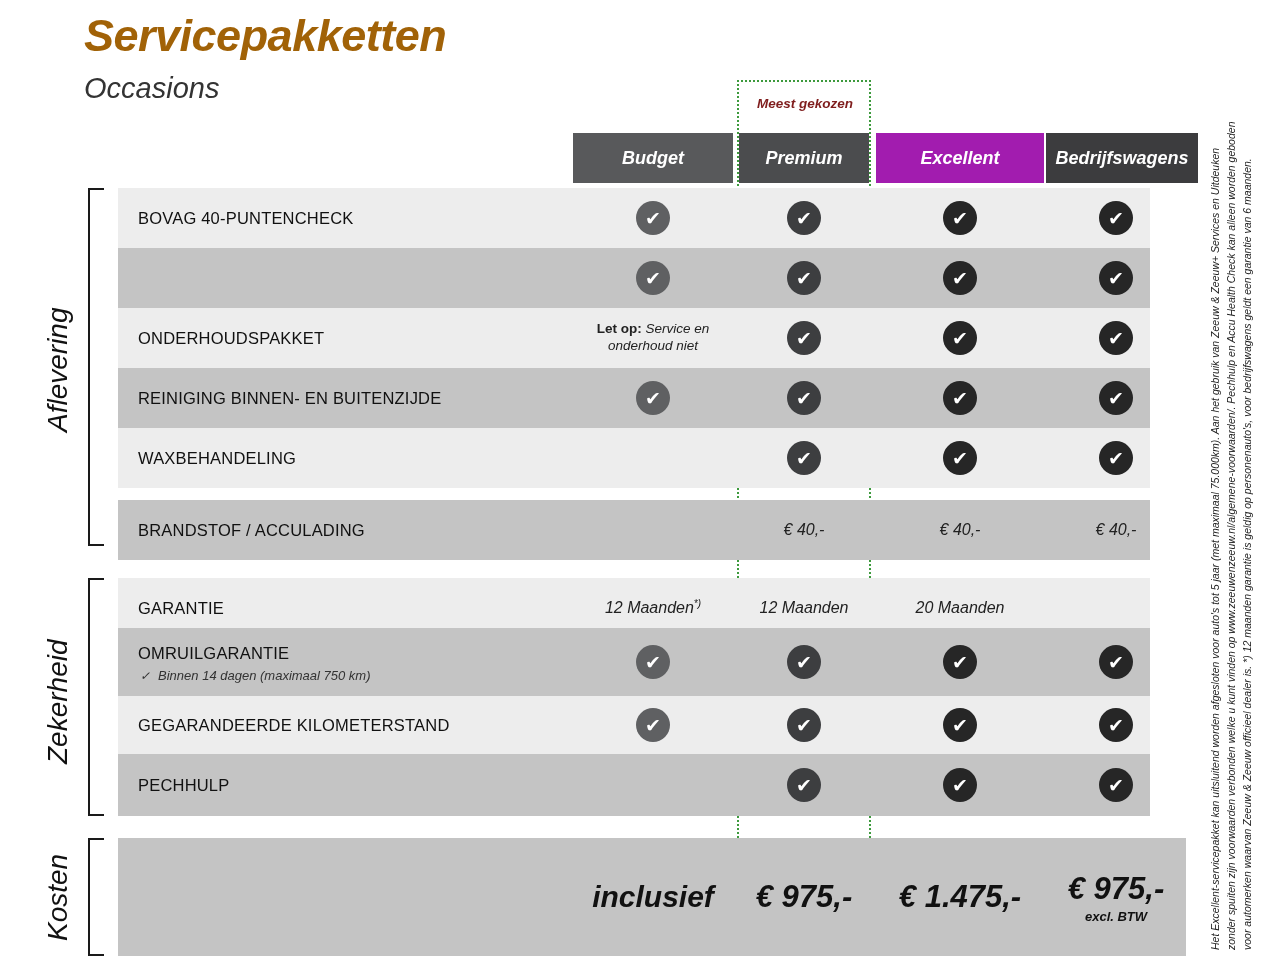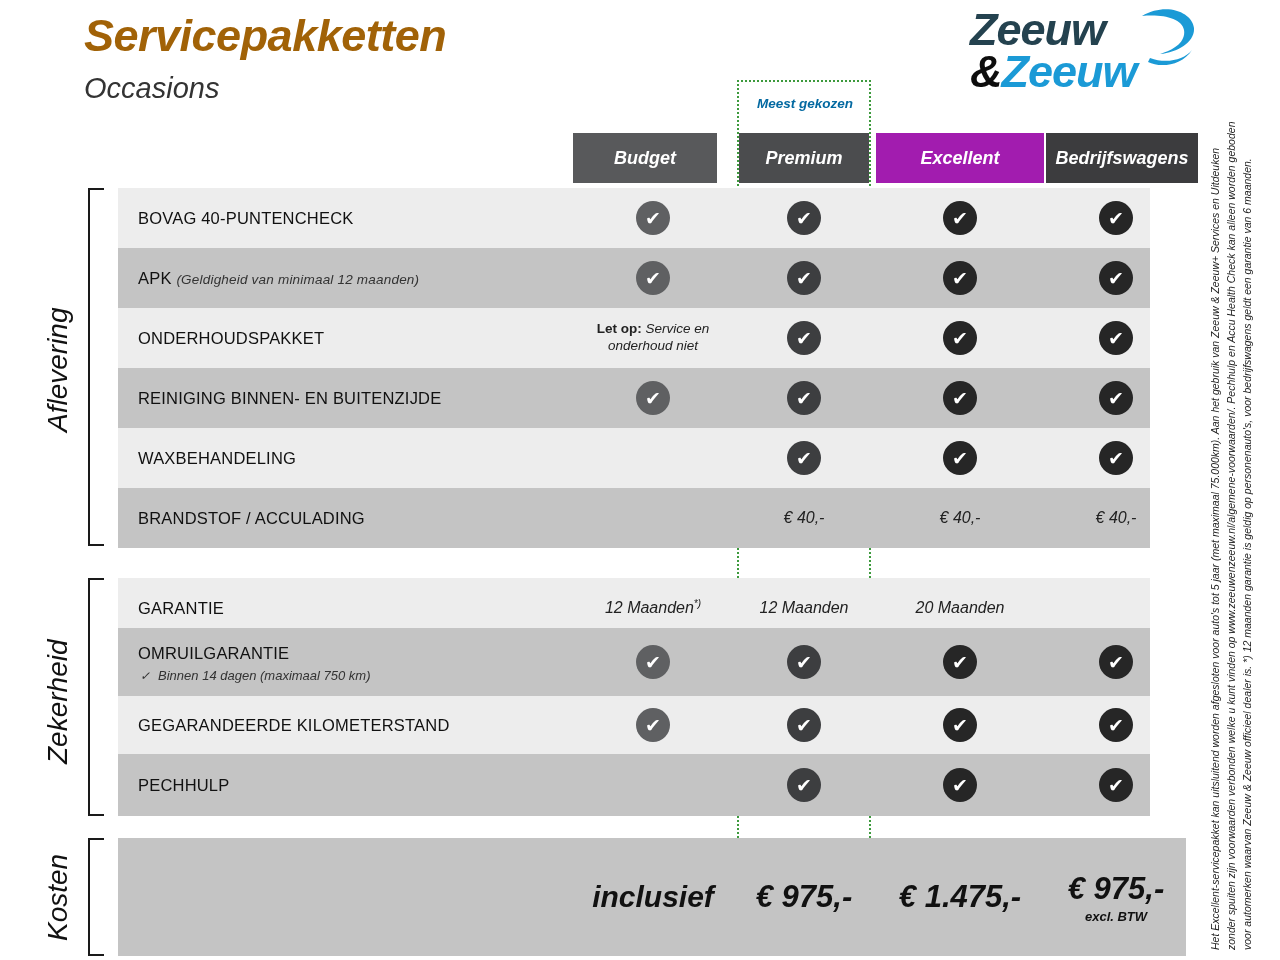--- a/index.html
+++ b/index.html
@@ -39,29 +39,29 @@
   }
   
   #mostchosen-box {
     position:absolute; left:737px; top:80px; width:134px; height:870px;
     border:2px dotted #3d9a3d;
     pointer-events:none;
   }
   #mostchosen-label {
     position:absolute; left:743px; top:96px; width:124px;
     text-align:center; font-size:13.5px; font-weight:bold; font-style:italic;
-    color:#0369a1;
+    color:#7f1d1d;
   }
   
   .colhead {
     position:absolute; top:133px; height:50px;
     display:flex; align-items:center; justify-content:center;
     font-size:18px; font-weight:bold; font-style:italic; color:#ffffff;
   }
-  #head-budget     { left:573px; width:144px; background:#58595b; }
+  #head-budget     { left:573px; width:160px; background:#58595b; }
   #head-premium    { left:739px; width:130px; background:#4b4c4e; }
   #head-excellent  { left:876px; width:168px; background:#a21caf; }
   #head-bedrijf    { left:1046px; width:152px; background:#3c3c3e; }
 
   
   .bracket {
     position:absolute; border-left:2px solid #1a1a1a;
   }
   .bracket::before, .bracket::after {
     content:""; position:absolute; left:0; width:14px; height:2px; background:#1a1a1a;
@@ -150,30 +150,20 @@
     height:830px; white-space:normal;
   }
 </style>
 </head>
 <body>
 
 <div id="header">
   <div id="title">Servicepakketten</div>
   <div id="subtitle">Occasions</div>
 
-  <div id="logo">
-    <div class="l1">Zeeuw</div>
-    <div class="l2">
-      <span class="amp">&amp;</span><span class="zee2">Zeeuw</span>
-    </div>
-    <svg class="swoosh" viewBox="0 0 60 62">
-      <path d="M6 10 C30 -4, 56 6, 58 22 C59 36, 42 46, 24 48 C38 44, 50 36, 48 24 C46 12, 26 8, 6 10 Z" fill="#1b9ad6"></path>
-      <path d="M14 52 C30 58, 48 54, 56 44 C46 60, 24 62, 12 56 Z" fill="#1b9ad6"></path>
-    </svg>
-  </div>
 </div>
 
 <div id="mostchosen-box"></div>
 <div id="mostchosen-label">Meest gekozen</div>
 
 <div class="colhead" id="head-budget">Budget</div>
 <div class="colhead" id="head-premium">Premium</div>
 <div class="colhead" id="head-excellent">Excellent</div>
 <div class="colhead" id="head-bedrijf">Bedrijfswagens</div>
 
@@ -196,24 +186,20 @@
     </div>
   <div class="cell c-excellent">
       <span class="tick black">✔</span>
     </div>
   <div class="cell c-bedrijf">
       <span class="tick black">✔</span>
     </div>
 </div>
 
 <div class="row dark" style="top:248px;">
-  <div class="rowlabel">
-    <span>APK</span>
-    <span class="sub">(Geldigheid van minimaal 12 maanden)</span>
-  </div>
   <div class="cell c-budget">
       <span class="tick grey">✔</span>
     </div>
   <div class="cell c-premium">
       <span class="tick mid">✔</span>
     </div>
   <div class="cell c-excellent">
       <span class="tick black">✔</span>
     </div>
   <div class="cell c-bedrijf">
@@ -260,21 +246,21 @@
       <span class="tick mid">✔</span>
     </div>
   <div class="cell c-excellent">
       <span class="tick black">✔</span>
     </div>
   <div class="cell c-bedrijf">
       <span class="tick black">✔</span>
     </div>
 </div>
 
-<div class="row dark" style="top:488px;padding-left:12px;">
+<div class="row dark" style="top:500px;padding-left:12px;">
   <div class="rowlabel">BRANDSTOF / ACCULADING</div>
   <div class="cell c-budget"></div>
   <div class="cell c-premium">
       <span class="txtcell">€ 40,-</span>
     </div>
   <div class="cell c-excellent">
       <span class="txtcell">€ 40,-</span>
     </div>
   <div class="cell c-bedrijf">
       <span class="txtcell">€ 40,-</span>

